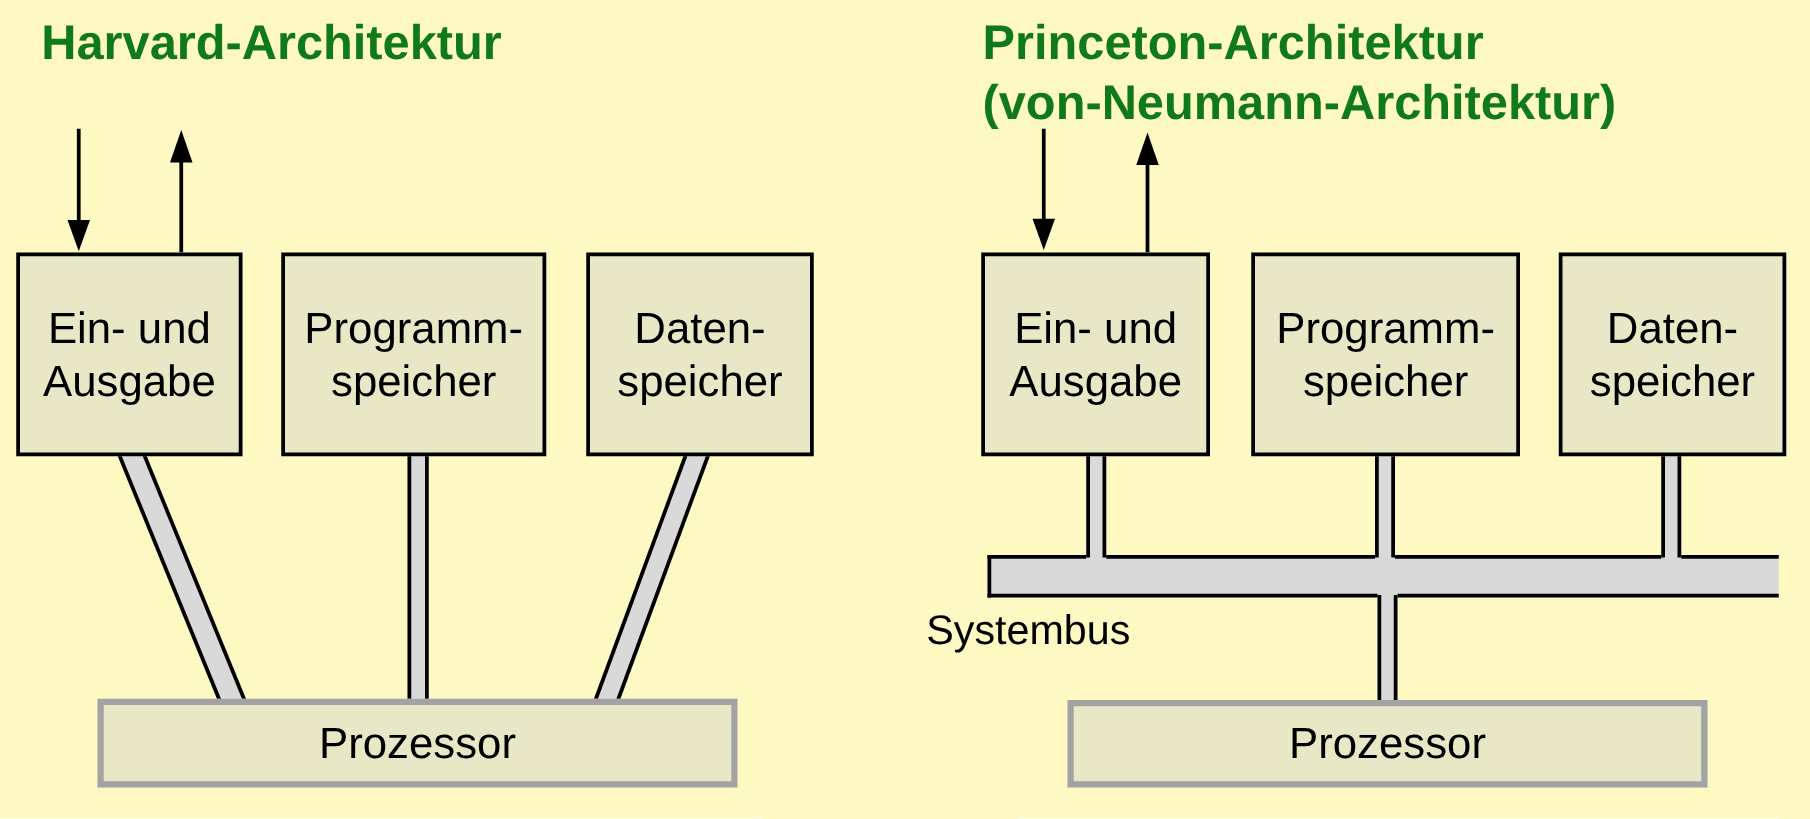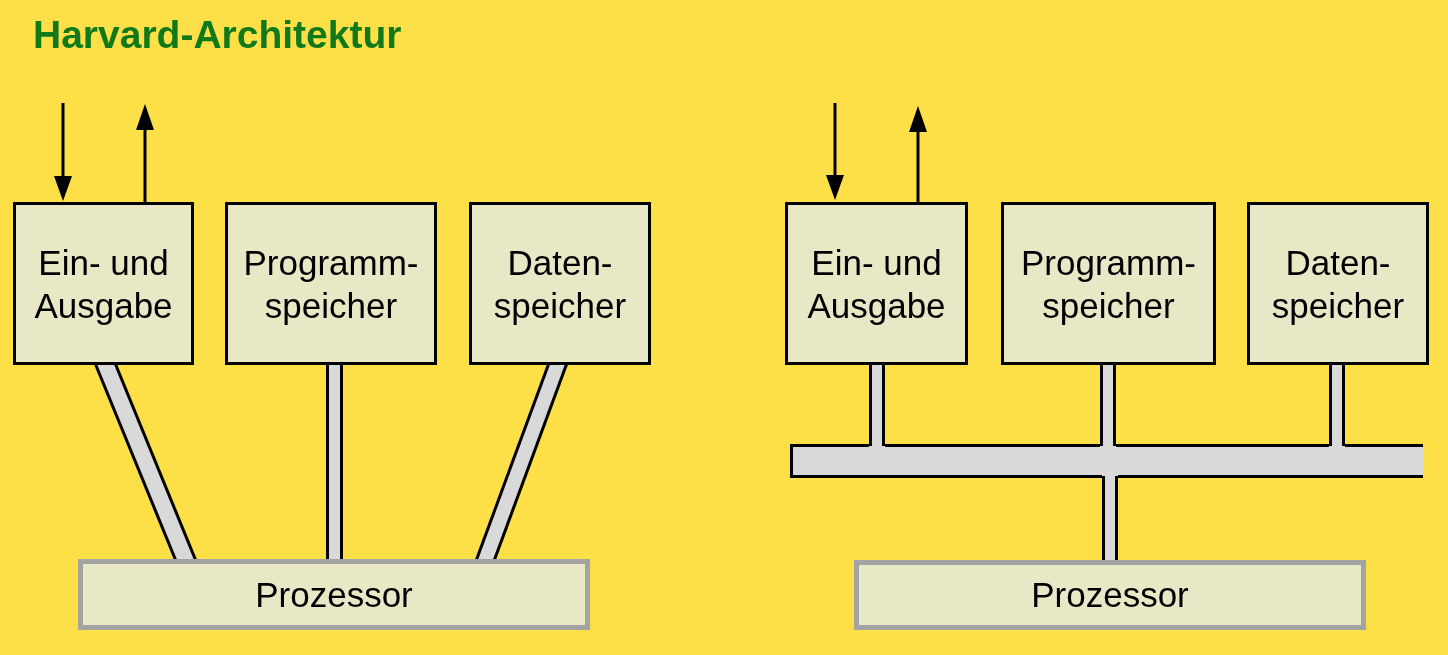--- a/index.html
+++ b/index.html
@@ -1,17 +1,17 @@
 <!DOCTYPE html>
 <html><head>
 <meta charset="utf-8">
 <style>
   html,body{margin:0;padding:0;background:#ffffff;}
   #stage{
-    position:relative;width:1448px;height:655px;background:#fde047;overflow:hidden;
+    position:relative;width:1448px;height:655px;background:#fef9c3;overflow:hidden;
     font-family:"Liberation Sans","DejaVu Sans",sans-serif;
   }
   #wires{position:absolute;left:0;top:0;z-index:0;}
   .title{
     position:absolute;z-index:2;color:#107a1a;font-weight:bold;
     font-size:39px;line-height:48px;white-space:nowrap;
   }
   .node{
     position:absolute;z-index:1;box-sizing:border-box;
     background:#e8e8c6;border:3px solid #000;
@@ -104,20 +104,24 @@
       <line x1="1343.5" y1="363" x2="1343.5" y2="446" stroke="#000" stroke-width="3"></line>
     </g>
     <g>
       <rect x="1102" y="470" width="16" height="96" fill="#d9d9d9"></rect>
       <line x1="1103.5" y1="476" x2="1103.5" y2="562" stroke="#000" stroke-width="3"></line>
       <line x1="1116.5" y1="476" x2="1116.5" y2="562" stroke="#000" stroke-width="3"></line>
     </g>
   </svg>
 
   <div class="title" id="harvard-title">Harvard-Architektur</div>
+  <div class="title" id="princeton-title">
+    <div>Princeton-Architektur</div>
+    <div>(von-Neumann-Architektur)</div>
+  </div>
 
   <div class="node" id="h-box-io">
     <span>Ein- und</span>
     <span>Ausgabe</span>
   </div>
   <div class="node" id="h-box-prog">
     <span>Programm-</span>
     <span>speicher</span>
   </div>
   <div class="node" id="h-box-data">
@@ -133,14 +137,15 @@
   <div class="node" id="p-box-prog">
     <span>Programm-</span>
     <span>speicher</span>
   </div>
   <div class="node" id="p-box-data">
     <span>Daten-</span>
     <span>speicher</span>
   </div>
   <div class="proc" id="p-proc">Prozessor</div>
 
+  <div class="buslabel" id="systembus-label">Systembus</div>
 
 </div>
 
 </body></html>

